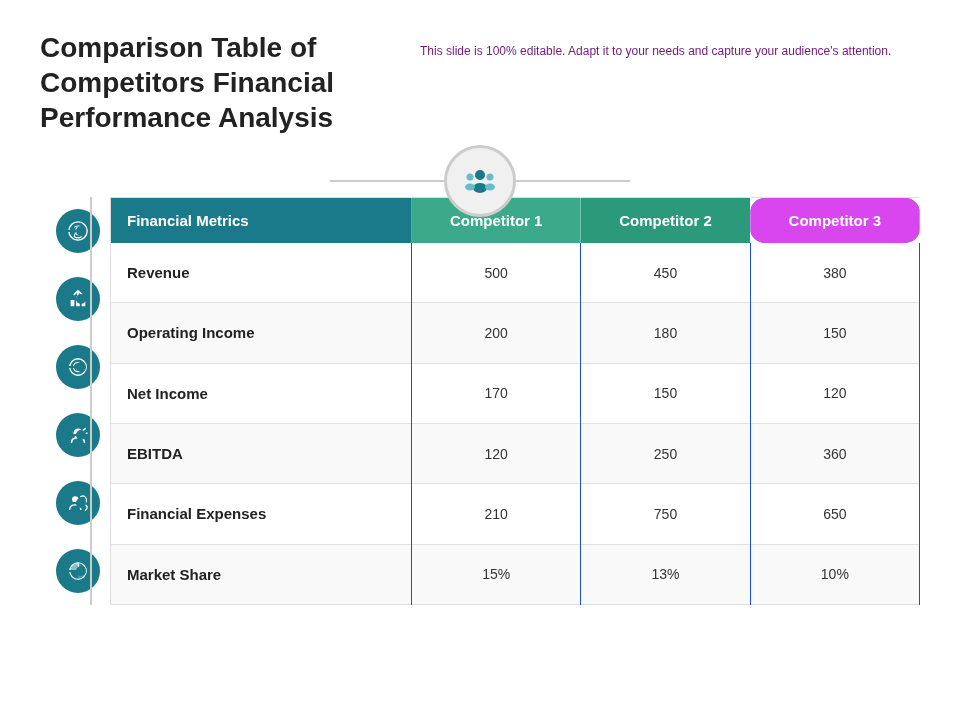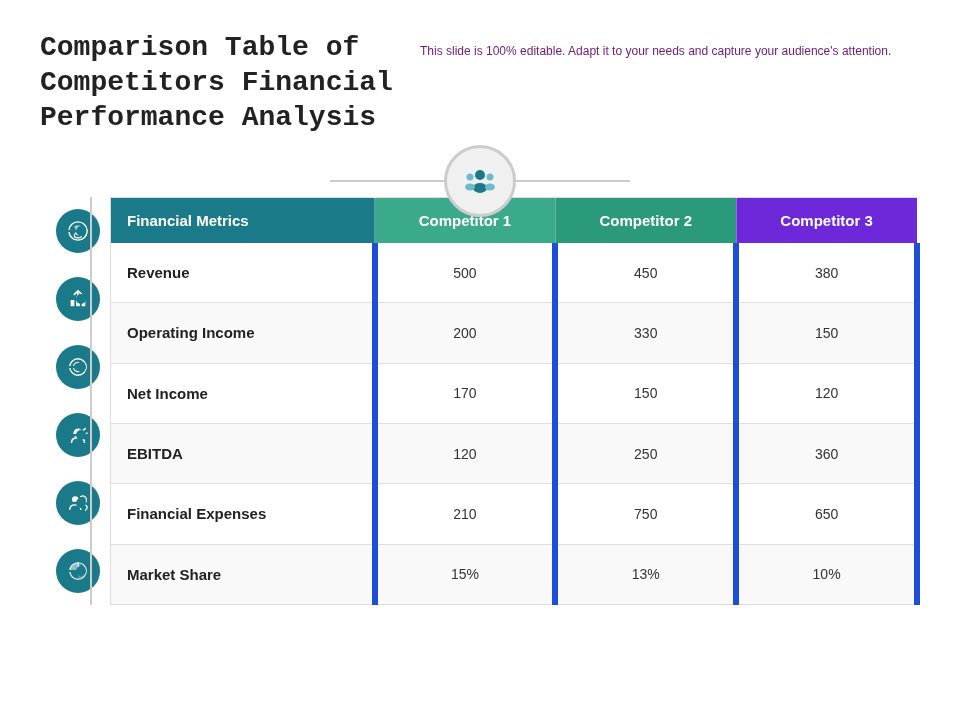--- a/index.html
+++ b/index.html
@@ -24,21 +24,20 @@
     }
 
     .header {
       display: flex;
       align-items: flex-start;
       margin-bottom: 10px;
     }
 
     .title-block {
       flex: 0 0 360px;
-      font-family: Liberation Mono, monospace;
     }
 
     .main-title {
       font-size: 28px;
       font-weight: 700;
       color: #222222;
       line-height: 1.25;
     }
 
     .subtitle-text {
@@ -138,21 +137,21 @@
     .data-table tbody tr:last-child {
       border-bottom: none;
       margin-left: 28px;
     }
 
     .data-table tbody td {
       padding: 16px 16px;
       font-size: 14px;
       color: #333;
       text-align: center;
-      border-right: 6px solid #1d4ed8;
+      border-right: 1px solid #1d4ed8;
     }
 
     .data-table tbody td:first-child {
       text-align: left;
       font-weight: 700;
       font-size: 15px;
       color: #222;
     }
 
     .data-table tbody tr:nth-child(even) {
@@ -312,37 +311,37 @@
             <path d="M3 12 A9 9 0 0 1 12 3 L12 12 Z" fill="rgba(255,255,255,0.5)"></path>
             <path d="M12 12 L21 12 A9 9 0 0 1 12 21 Z" fill="rgba(255,255,255,0.2)"></path>
           </svg>
         </div>
       </div>
     </div>
 
     <table class="data-table">
       <thead>
         <tr>
-          <th style="text-align:left; background:#1a7a8a; width:264px;">Financial Metrics</th>
+          <th style="text-align:left; background:#1a7a8a; width:301px;">Financial Metrics</th>
           <th style="background:#3aaa8a;">Competitor 1</th>
           <th style="background:#2a9a7a;">Competitor 2</th>
-          <th style="background:#6d28d9;">Competitor 3</th>
+          <th style="background:#d946ef;border-radius:15px;">Competitor 3</th>
         </tr>
       </thead>
       <tbody>
         <tr>
           <td>Revenue</td>
           <td>500</td>
           <td>450</td>
           <td>380</td>
         </tr>
         <tr>
           <td>Operating Income</td>
           <td>200</td>
-          <td>330</td>
+          <td>180</td>
           <td>150</td>
         </tr>
         <tr>
           <td>Net Income</td>
           <td>170</td>
           <td>150</td>
           <td>120</td>
         </tr>
         <tr>
           <td>EBITDA</td>

